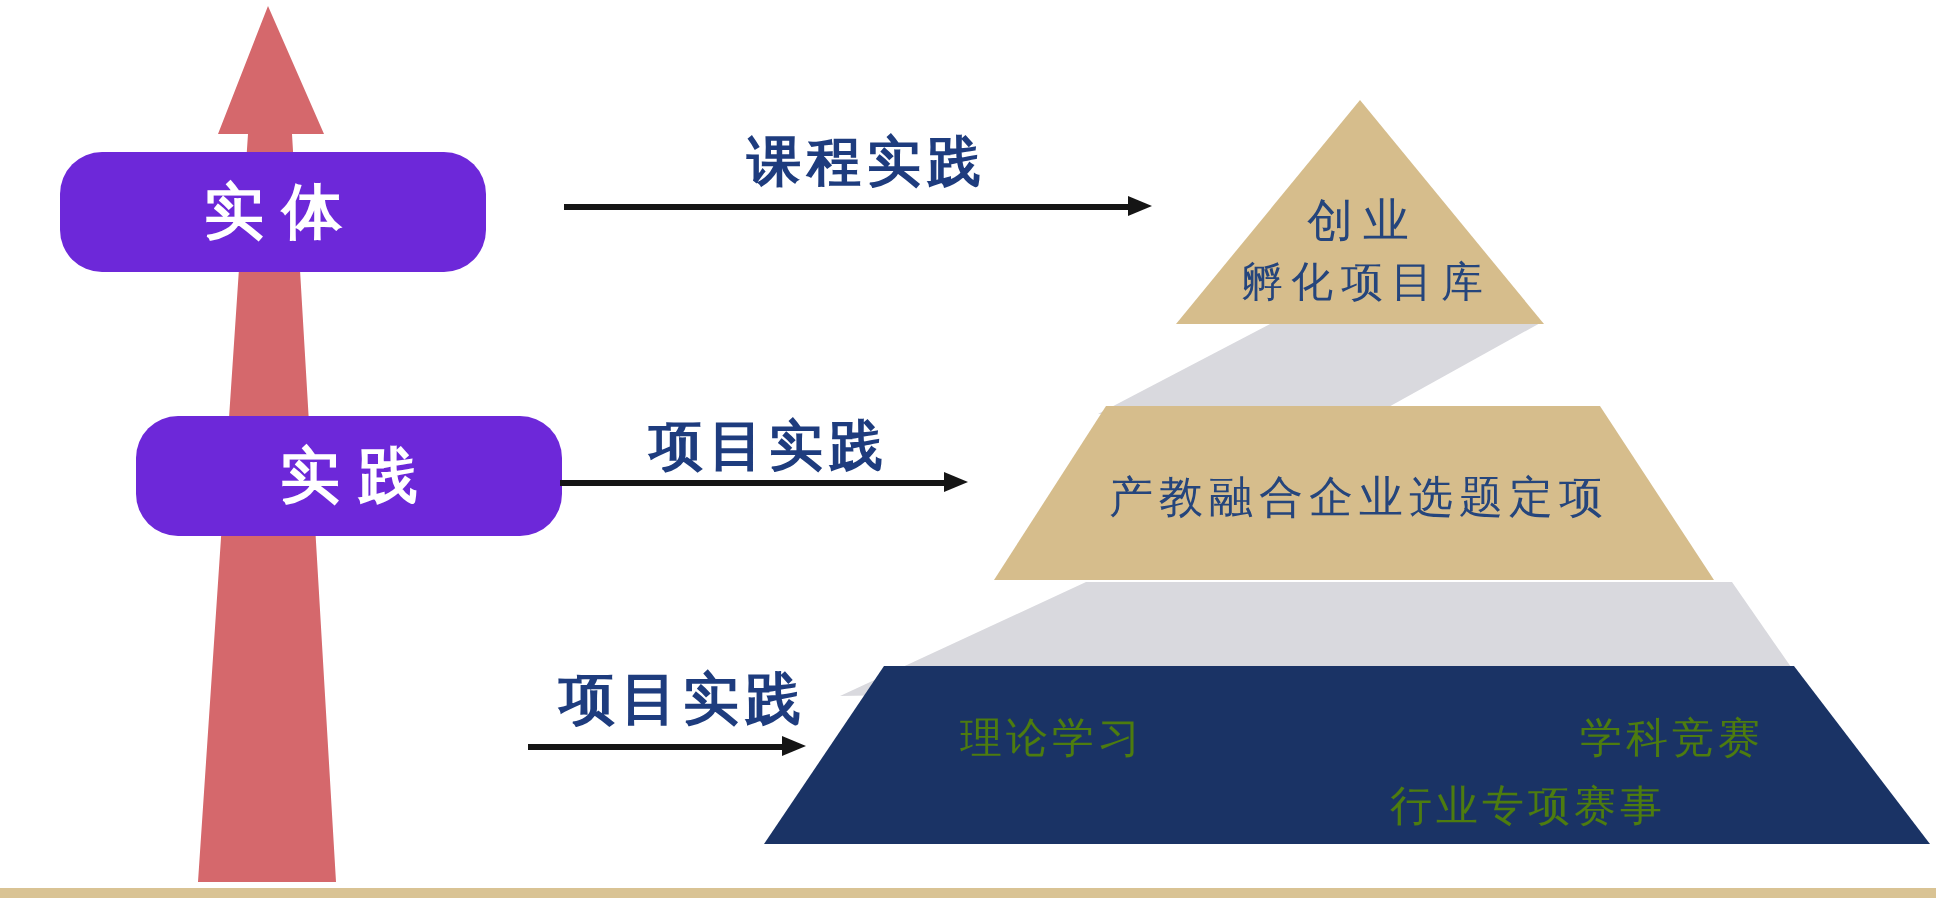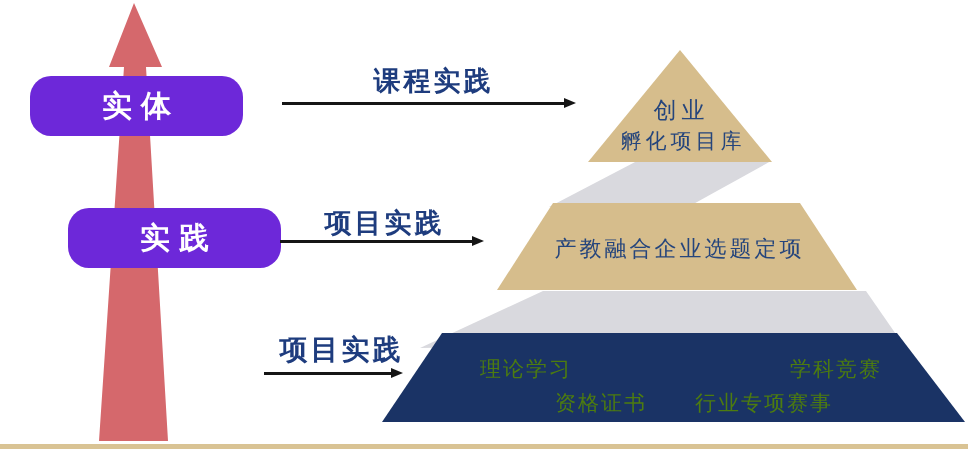--- a/index.html
+++ b/index.html
@@ -124,18 +124,17 @@
   <div class="abs tier1"></div>
   <div class="abs tier2"></div>
   <div class="abs tier3"></div>
 
   <div class="pyr-text t1a">创业</div>
   <div class="pyr-text t2a">产教融合企业选题定项</div>
   <div class="pyr-text t1b">孵化项目库</div>
 
   <div class="pyr-text gold r1a">理论学习</div>
   <div class="pyr-text gold r1c">学科竞赛</div>
-  <div class="pyr-text gold r2a">资格证书</div>
   <div class="pyr-text gold r2b">行业专项赛事</div>
 
   <div class="abs baseline"></div>
 
 </div>
 
 </body></html>

